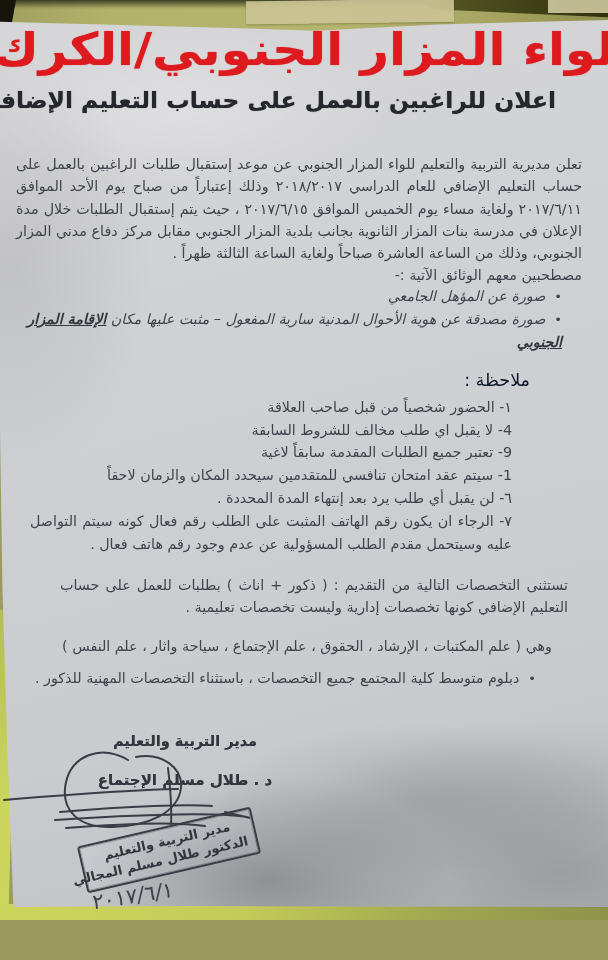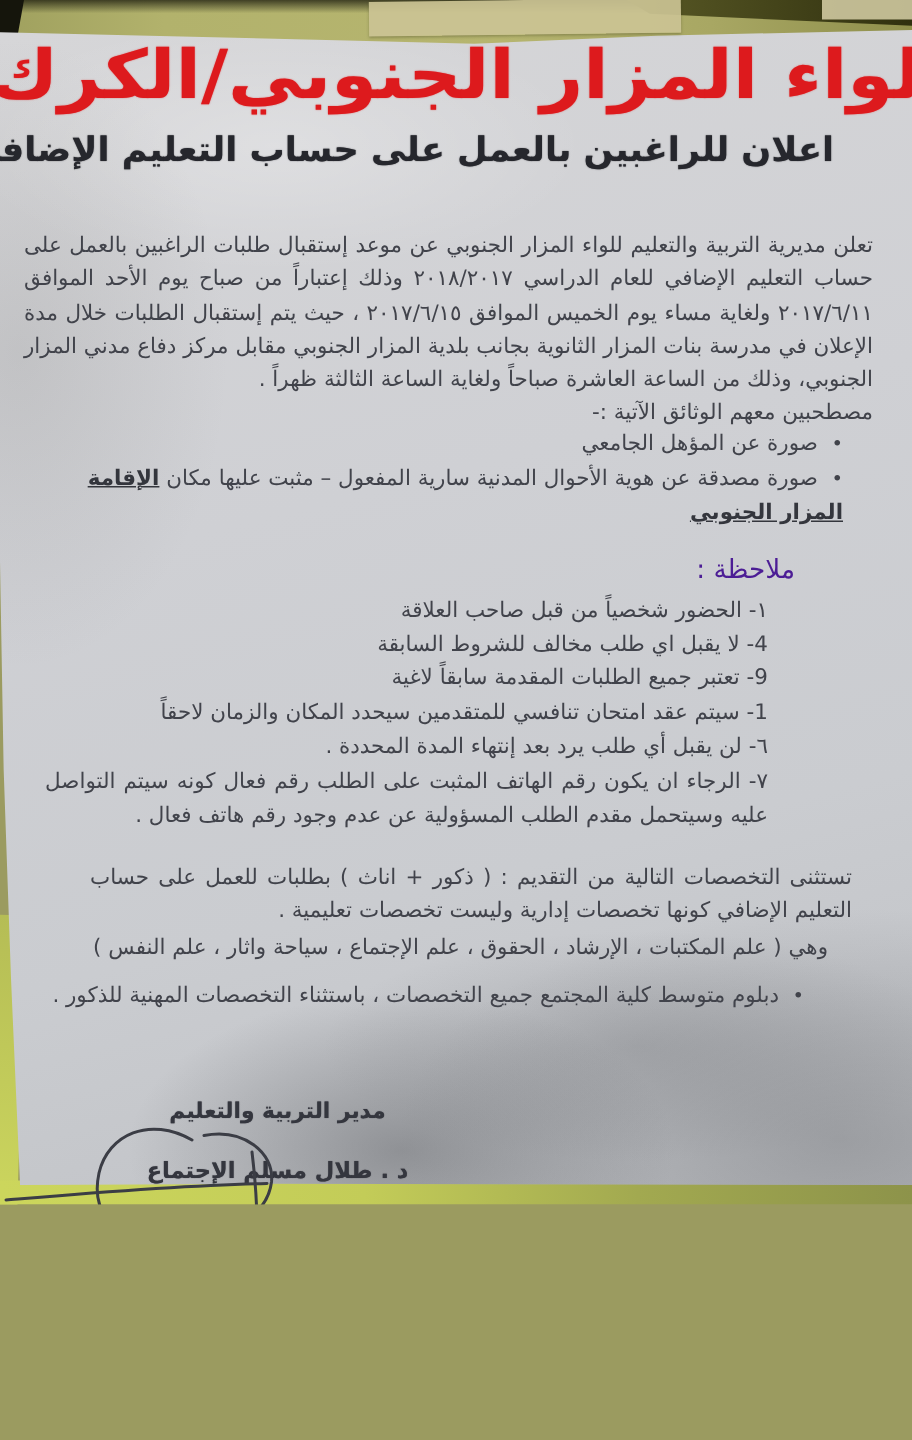--- a/index.html
+++ b/index.html
@@ -1,21 +1,21 @@
 <!DOCTYPE html>
 <html lang="ar"><head>
 <meta charset="utf-8">
 <style>
   html,body{margin:0;padding:0;}
   body{
     width:608px;height:960px;overflow:hidden;
     font-family:"DejaVu Sans",sans-serif;
     background:#9b9b60;
   }
-  .photo{position:relative;width:608px;height:803px;overflow:hidden;}
+  .photo{position:relative;width:608px;height:920px;overflow:hidden;}
 
   
   .band-top{
     position:absolute;top:0;left:0;width:608px;height:34px;z-index:1;
     background:linear-gradient(to bottom, rgba(25,25,12,.75) 0%, rgba(25,25,12,0) 26%),
                linear-gradient(to right, #9fa05e 0%, #b2b26c 18%, #b6b56f 55%, #a8a763 78%, #8f8f4c 100%);
   }
   .corner-tl-dark{
     position:absolute;top:0;left:0;width:16px;height:40px;z-index:2;
     background:#15150c;
@@ -80,27 +80,27 @@
     font-size:22.5px;font-weight:bold;color:#26272d;
     transform:scaleX(1.04);transform-origin:right;
     text-shadow:0 0 .8px rgba(20,20,25,.75);
     white-space:nowrap;
   }
   .intro{
     margin:40px 26px 0 16px;
     font-size:14.3px;line-height:1.55;text-align:justify;
   }
   .docs-head{margin:3px 26px 0 16px;font-size:14.3px;}
-  .doc-list{margin:2px 46px 0 16px;font-size:14.3px;line-height:1.6;}
+  .doc-list{margin:2px 46px 0 16px;font-size:14.3px;line-height:1.6;font-style:italic;}
   .doc-item::before{content:"•";margin-left:9px;font-size:13px;}
   .u{text-decoration:underline;font-weight:bold;color:#34363d;}
-  .note-head{margin:16px 78px 0 0;font-size:17.5px;color:#4c1d95;}
+  .note-head{margin:16px 78px 0 0;font-size:17.5px;color:#0f172a;}
   .note-list{margin:6px 96px 0 30px;font-size:14.3px;line-height:1.6;text-align:justify;}
   .excl{margin:18px 40px 0 60px;font-size:14.3px;line-height:1.55;text-align:justify;}
-  .fields{margin:6px 56px 0 16px;font-size:14.3px;}
+  .fields{margin:20px 56px 0 16px;font-size:14.3px;}
   .diploma{margin:16px 72px 0 16px;font-size:14.3px;}
   .diploma::before{content:"•";margin-left:9px;font-size:13px;}
 
   
   .sig-block{
     position:absolute;z-index:6;left:60px;top:733px;width:250px;
     direction:rtl;text-align:center;color:#34363e;
   }
   .sig-role{font-size:14.5px;font-weight:bold;text-shadow:0 0 .6px rgba(30,30,40,.7);}
   .sig-name{margin-top:22px;font-size:15px;font-weight:bold;text-shadow:0 0 .6px rgba(30,30,40,.7);}

